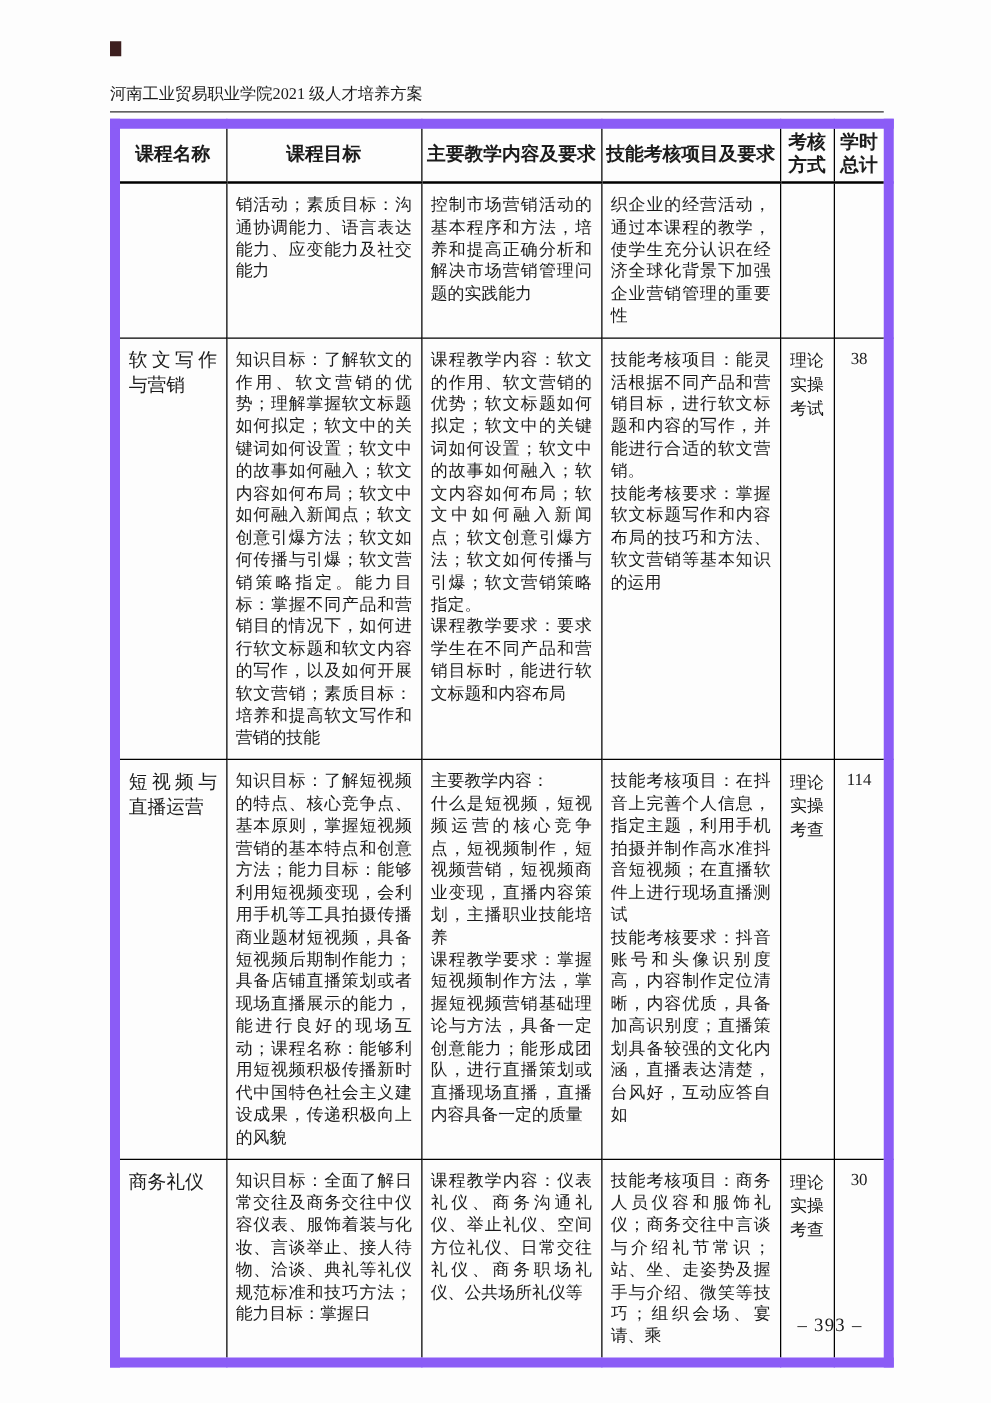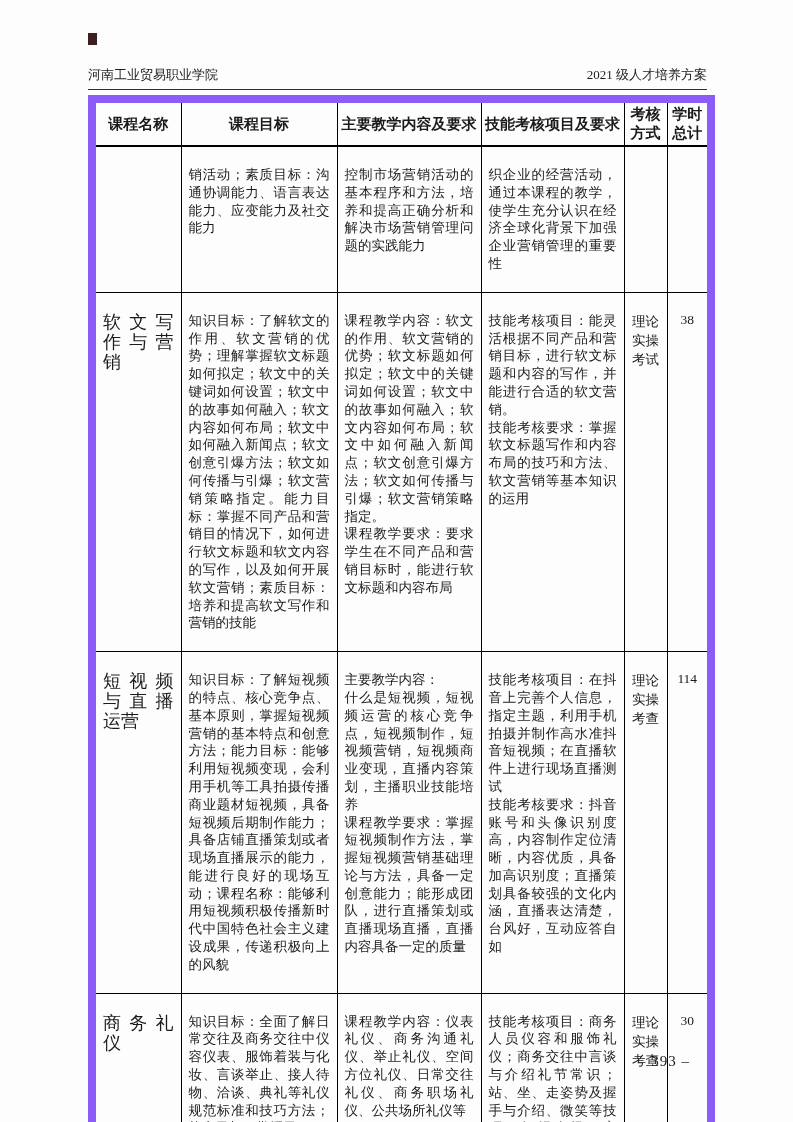--- a/index.html
+++ b/index.html
@@ -23,40 +23,39 @@
     width: 9px;
     height: 12px;
     background: #3d1f1f;
   }
   .doc-header {
     position: absolute;
     left: 88px;
     top: 66px;
     width: 619px;
     display: flex;
-    justify-content: space-between;
     align-items: flex-end;
     font-size: 13px;
     padding-bottom: 5px;
     border-bottom: 1px solid #2f2f2f;
   }
   .course-table {
     position: absolute;
     left: 88px;
     top: 95px;
     width: 619px;
     border-collapse: collapse;
     table-layout: fixed;
     border: 8px solid #8b5cf6;
   }
   .course-table th,
   .course-table td {
     border: 1px solid #000;
     vertical-align: top;
-    padding: 19px 7px;
+    padding: 8px 7px;
     overflow: hidden;
   }
   .course-table thead th {
     font-size: 15px;
     font-weight: bold;
     text-align: center;
     vertical-align: middle;
     line-height: 19px;
     padding: 2px 1px;
     border-bottom: 2px solid #000;
@@ -70,21 +69,21 @@
     margin: 0;
     font-size: 13.5px;
     line-height: 17.8px;
     text-align: justify;
     white-space: pre-line;
   }
   .cell p + p { }
   .name-cell {
     vertical-align: middle;
     text-align: justify;
-    font-size: 18px;
+    font-size: 15px;
     line-height: 20px;
     padding: 2px 6px;
   }
   .v-mid { vertical-align: middle; }
   .method-cell {
     vertical-align: middle;
     text-align: center;
     font-size: 13.5px;
     line-height: 19px;
     padding: 2px 4px;

